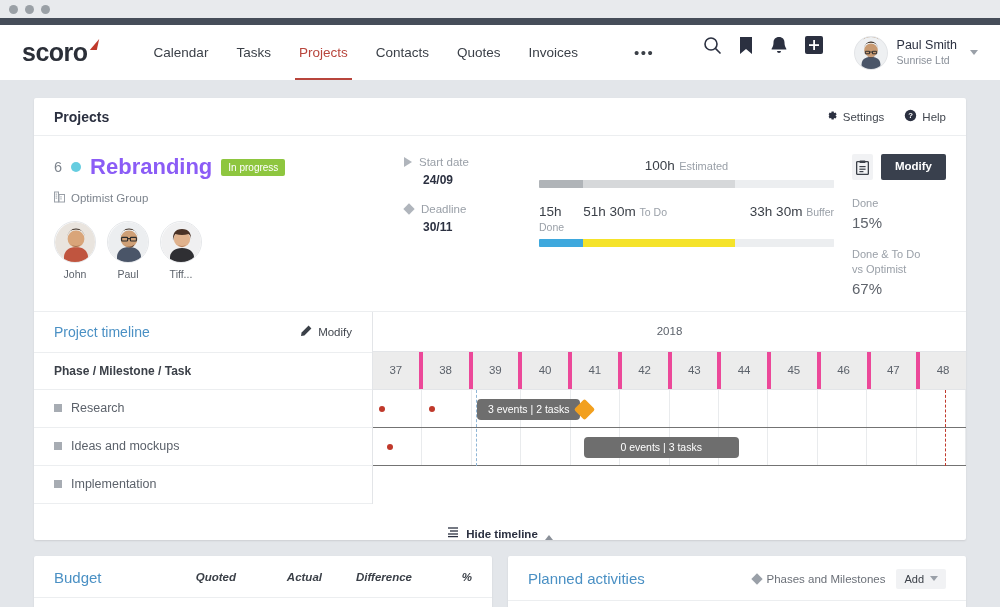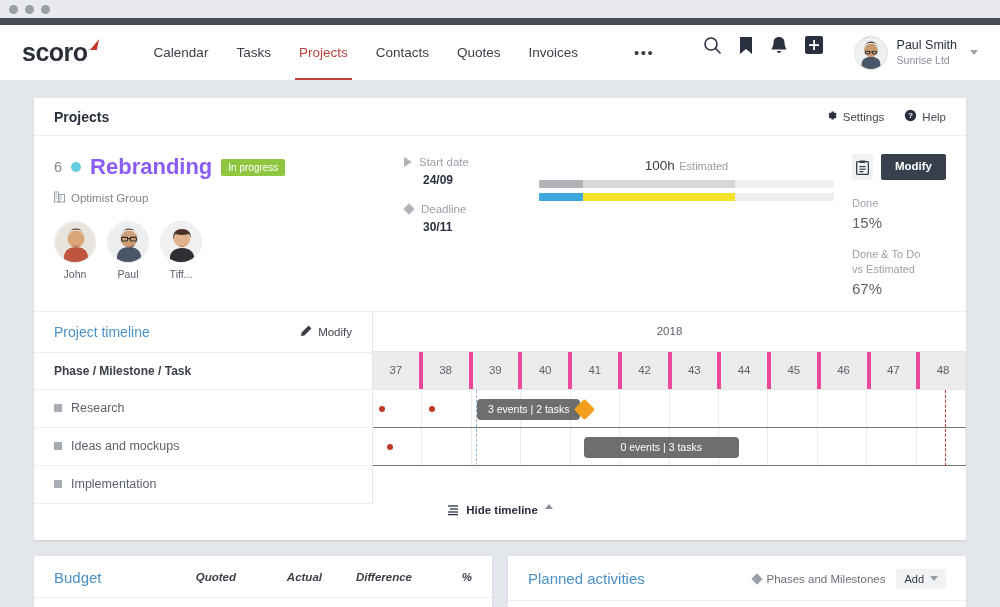--- a/index.html
+++ b/index.html
@@ -181,21 +181,21 @@
   }
   .vline-blue {
     position: absolute; top: 0; bottom: 0; width: 0;
     border-left: 1px dashed #8fb6d6;
   }
   .vline-red {
     position: absolute; top: 0; bottom: 0; width: 0;
     border-left: 1px dashed #c0392b;
   }
   .hide-tl {
-    height: 36px; display: flex; align-items: flex-start; justify-content: center;
+    height: 36px; display: flex; align-items: flex-end; justify-content: center;
     gap: 7px; font-size: 11.5px; font-weight: bold; color: #2b3040; cursor: pointer;
   }
   .caret-up-s {
     width: 0; height: 0; border-left: 4px solid transparent;
     border-right: 4px solid transparent; border-bottom: 5px solid #8a9099;
   }
 
   
   .bottom { display: flex; gap: 16px; margin-top: 16px; }
   .bcard { flex: 1; background: #fff; border-radius: 2px; box-shadow: 0 1px 2px rgba(0,0,0,0.10); }
@@ -418,20 +418,34 @@
           <div class="est-label">
             <span class="est-num">100h</span>
             <span class="est-txt">Estimated</span>
           </div>
           <div class="bar">
             <div class="bar-seg" style="width:15%;background:#b0b4b8"></div>
             <div class="bar-seg" style="width:51.5%;background:#d6d8da"></div>
             <div class="bar-seg" style="width:33.5%;background:#eceef0"></div>
           </div>
 
+          <div class="lower-labels">
+            <div class="ll" style="width:15%">
+              <span>15h</span>
+              <small>Done</small>
+            </div>
+            <div class="ll" style="width:51.5%">
+              <span>51h 30m</span>
+              <small>To Do</small>
+            </div>
+            <div class="ll" style="width:33.5%;text-align:right">
+              <span>33h 30m</span>
+              <small>Buffer</small>
+            </div>
+          </div>
           <div class="bar" style="margin-top:5px">
             <div class="bar-seg" style="width:15%;background:#3ea8dd"></div>
             <div class="bar-seg" style="width:51.5%;background:#f5e32a"></div>
             <div class="bar-seg" style="width:33.5%;background:#eceef0"></div>
           </div>
         </div>
 
         <div class="sum-right">
           <div class="btn-row">
             <div class="icon-btn">
@@ -444,21 +458,21 @@
                 </svg>
             </div>
             <div class="btn-dark">Modify</div>
           </div>
           <div class="kpi">
             <div class="kpi-label">Done</div>
             <div class="kpi-val">15%</div>
           </div>
           <div class="kpi">
             <div class="kpi-label">Done &amp; To Do</div>
-            <div class="kpi-label">vs Estimated</div>
+            <div class="kpi-label">vs Optimist</div>
             <div class="kpi-val">67%</div>
           </div>
         </div>
       </div>
 
       <div class="tl-wrap">
         <div class="tl-left">
           <div class="tl-head-left">
             <div class="tl-head-title">Project timeline</div>
             <div class="tl-modify">

